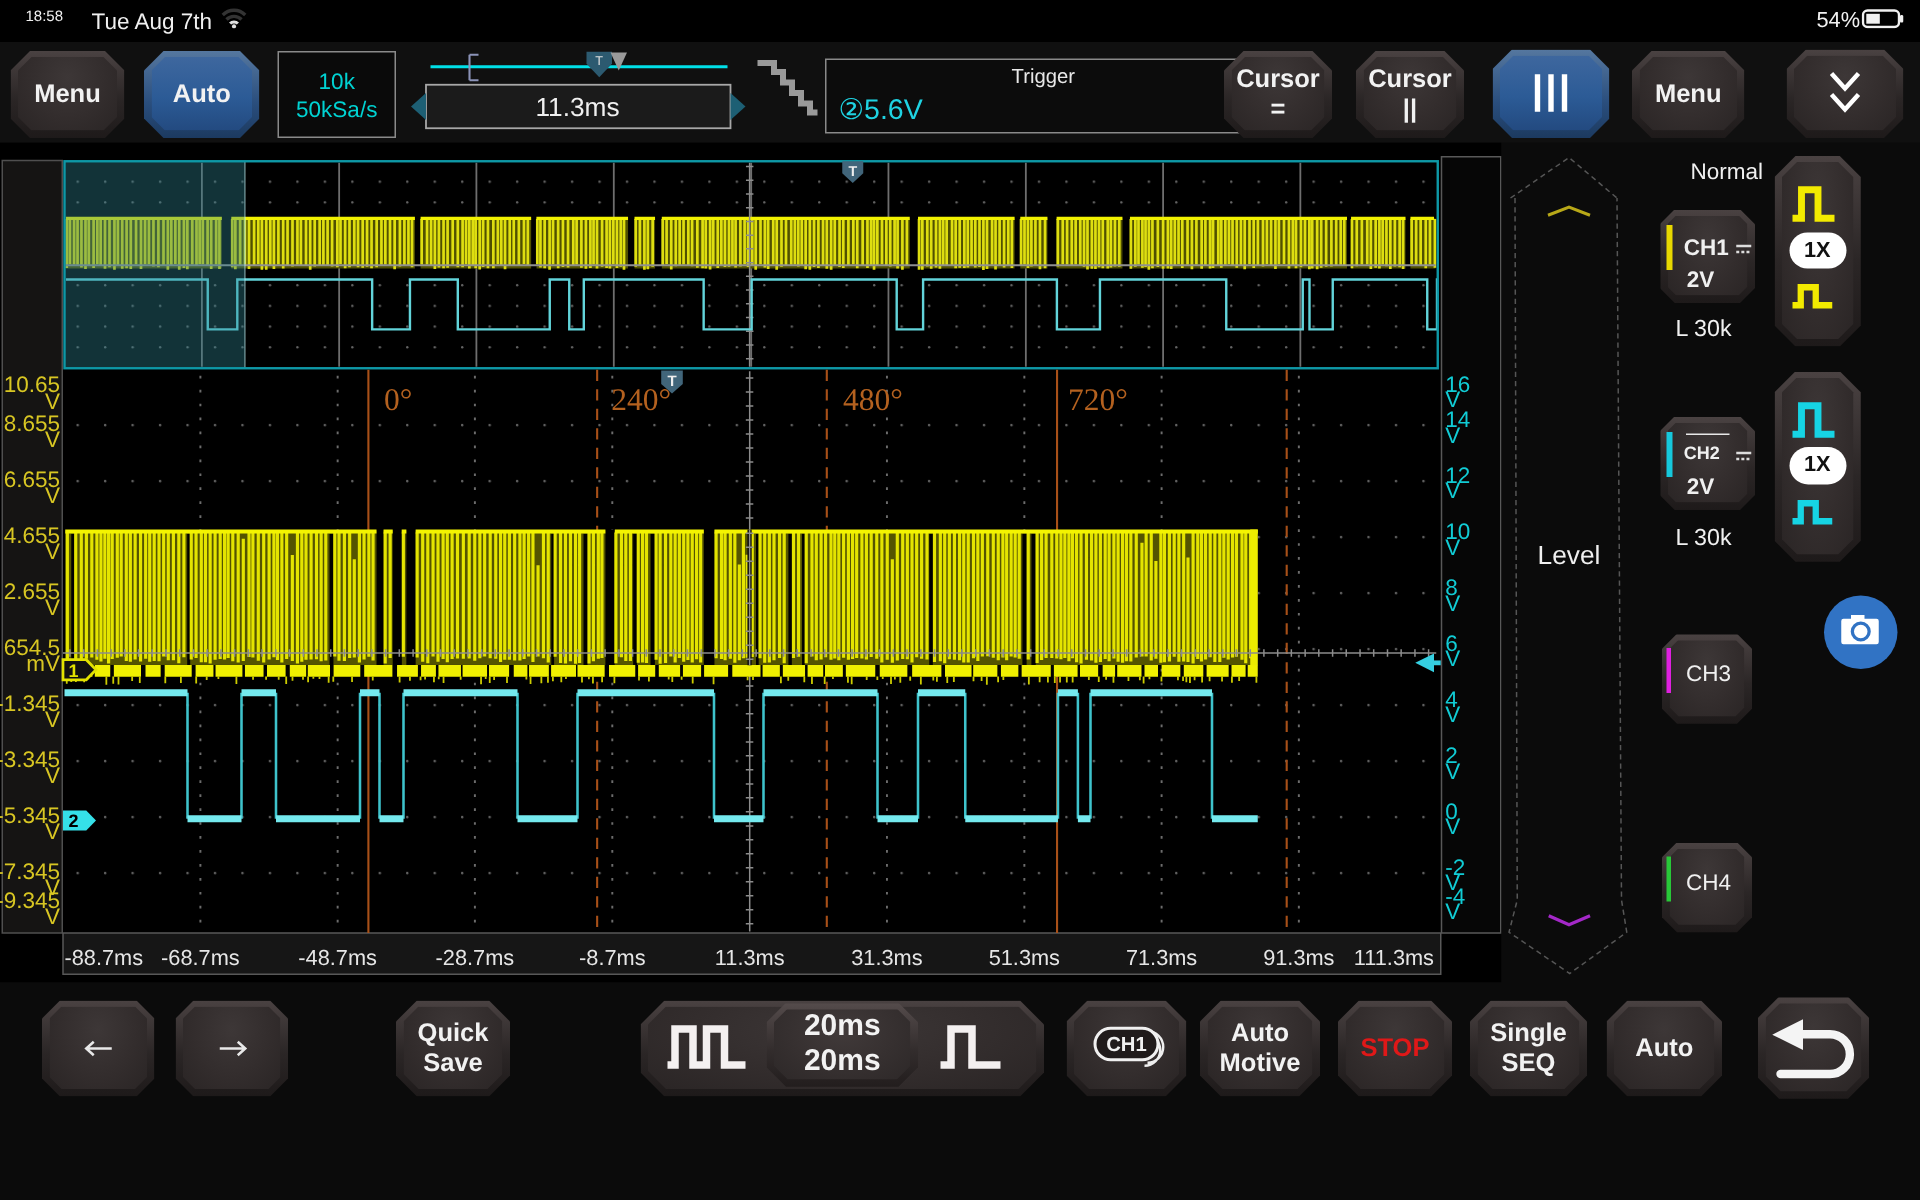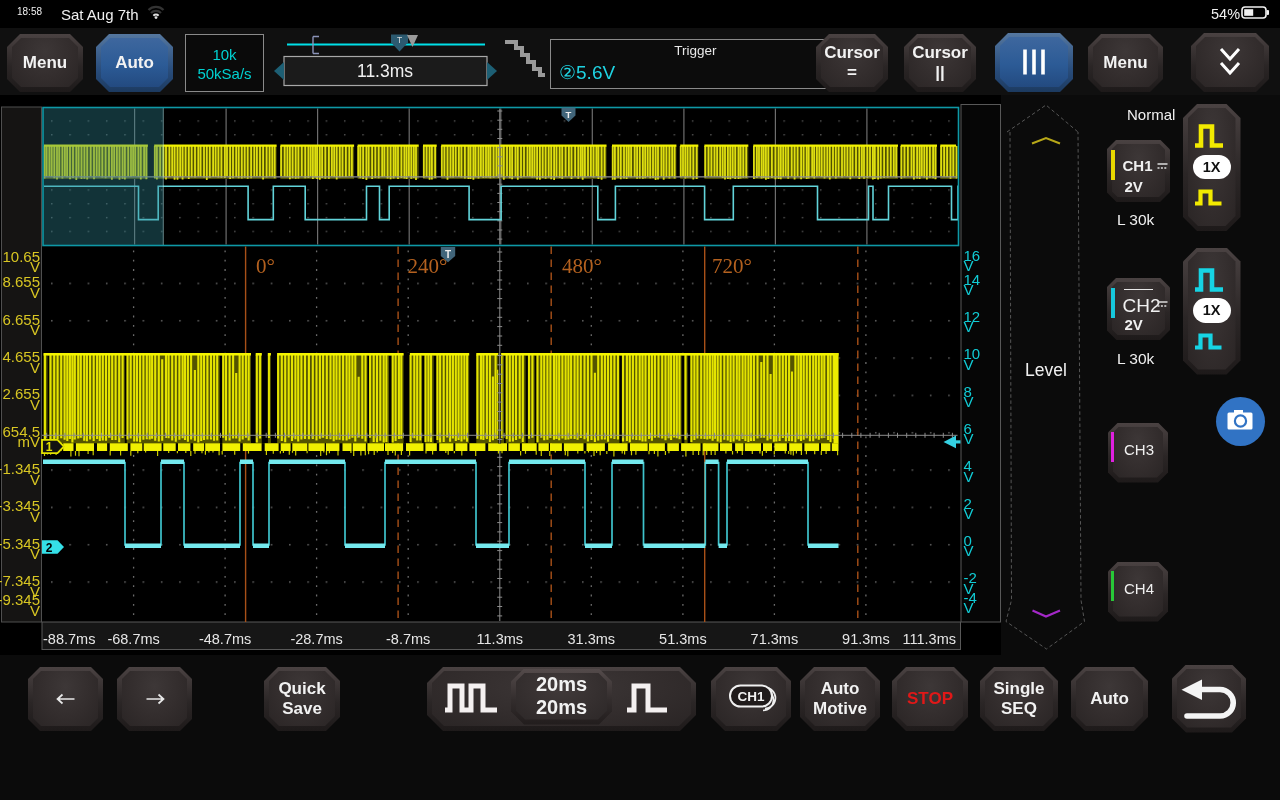--- a/index.html
+++ b/index.html
@@ -2,21 +2,21 @@
 <html><head><meta charset="utf-8"><style>
 *{margin:0;padding:0;box-sizing:border-box}
 html,body{width:1280px;height:800px;background:#0b0b0b;overflow:hidden;font-family:"Liberation Sans",sans-serif;-webkit-font-smoothing:antialiased}
 .abs{position:absolute}
 .oct{position:absolute}
 .octin{position:absolute;left:5px;top:4px;right:5px;bottom:5px;display:flex;align-items:center;justify-content:center;flex-direction:column;color:#f2f2f2;font-weight:bold;font-size:17px;line-height:1.15;text-align:center}
 .lbl{position:absolute;color:#f0f0f0}
 </style></head><body>
 <div class="abs" style="left:0;top:0;width:1280px;height:28px;background:#000"></div>
 <div class="lbl" style="left:17px;top:5.5px;font-size:10px">18:58</div>
-<div class="lbl" style="left:61px;top:5.5px;font-size:15px">Sat Aug 7th</div>
+<div class="lbl" style="left:61px;top:5.5px;font-size:15px">Tue Aug 7th</div>
 <svg class="abs" style="left:147px;top:5px" width="18" height="14" viewBox="0 0 18 14">
     <path d="M1.5 5 A10.5 10.5 0 0 1 16.5 5" stroke="#333" stroke-width="2.2" fill="none"></path>
     <path d="M4 8 A7 7 0 0 1 14 8" stroke="#333" stroke-width="2.2" fill="none"></path>
     <path d="M6.4 10.7 A3.6 3.6 0 0 1 11.6 10.7" stroke="#e0e0e0" stroke-width="2" fill="none"></path>
     <circle cx="9" cy="12.6" r="1.4" fill="#e0e0e0"></circle>
   </svg>
 <div class="lbl" style="left:1211px;top:6px;font-size:14.5px">54%</div>
 <svg class="abs" style="left:1241px;top:6px" width="28" height="13" viewBox="0 0 28 13">
     <rect x="1" y="1" width="24" height="11" rx="3" fill="none" stroke="#f0f0f0" stroke-width="1.6"></rect>
     <rect x="3.2" y="3.2" width="9" height="6.6" fill="#f0f0f0"></rect>
@@ -243,21 +243,21 @@
         <path d="M1 14.5h5.5v-12h10v12h11" stroke="#f2ea00" stroke-width="4.2" fill="none"></path>
       </svg>
     </div>
   </div>
 <div class="lbl" style="left:1117px;top:211px;font-size:15.5px;font-weight:normal">L 30k</div>
 <div class="oct " style="left:1106.5px;top:277.5px;width:63.5px;height:62.5px;clip-path:polygon(10px 0,calc(100% - 10px) 0,100% 10px,100% calc(100% - 10px),calc(100% - 10px) 100%,10px 100%,0 calc(100% - 10px),0 10px);background:linear-gradient(180deg,#4a4242,#2b2626 55%,#1e1a1a)">
     <div class="octin" style="clip-path:polygon(6px 0,calc(100% - 6px) 0,100% 6px,100% calc(100% - 6px),calc(100% - 6px) 100%,6px 100%,0 calc(100% - 6px),0 6px);background:radial-gradient(ellipse at 50% 28%,#3d3737 0%,#332d2d 55%,#2a2525 100%)"></div>
     <div class="abs" style="left:0;top:0;width:100%;height:100%">
       <div class="abs" style="left:4.5px;top:10.5px;width:3.5px;height:30px;background:#16c8dc"></div>
       <div class="abs" style="left:17px;top:11px;width:29px;height:1.6px;background:#e8e8e8"></div>
-      <div class="abs" style="left:16px;top:17px;font-size:19px;font-weight:normal;color:#f0f0f0">CH2</div>
+      <div class="abs" style="left:16px;top:17px;font-size:12px;font-weight:bold;color:#f0f0f0">CH2</div>
       <svg class="abs" style="left:50px;top:22.5px" width="11" height="8" viewBox="0 0 11 8">
         <path d="M0.5 2H10.5" stroke="#ddd" stroke-width="1.6"></path>
         <path d="M0.5 6H10.5" stroke="#ddd" stroke-width="1.6" stroke-dasharray="2 1.4"></path>
       </svg>
       <div class="abs" style="left:18px;top:38.5px;font-size:15px;font-weight:bold;color:#f0f0f0">2V</div>
     </div>
   </div>
 <div class="oct " style="left:1183px;top:247.5px;width:57.5px;height:127px;clip-path:polygon(14px 0,calc(100% - 14px) 0,100% 14px,100% calc(100% - 14px),calc(100% - 14px) 100%,14px 100%,0 calc(100% - 14px),0 14px);background:linear-gradient(180deg,#4a4242,#2b2626 55%,#1e1a1a)">
     <div class="octin" style="clip-path:polygon(10px 0,calc(100% - 10px) 0,100% 10px,100% calc(100% - 10px),calc(100% - 10px) 100%,10px 100%,0 calc(100% - 10px),0 10px);background:radial-gradient(ellipse at 50% 28%,#3d3737 0%,#332d2d 55%,#2a2525 100%)"></div>
     <div class="abs" style="left:0;top:0;width:100%;height:100%">

